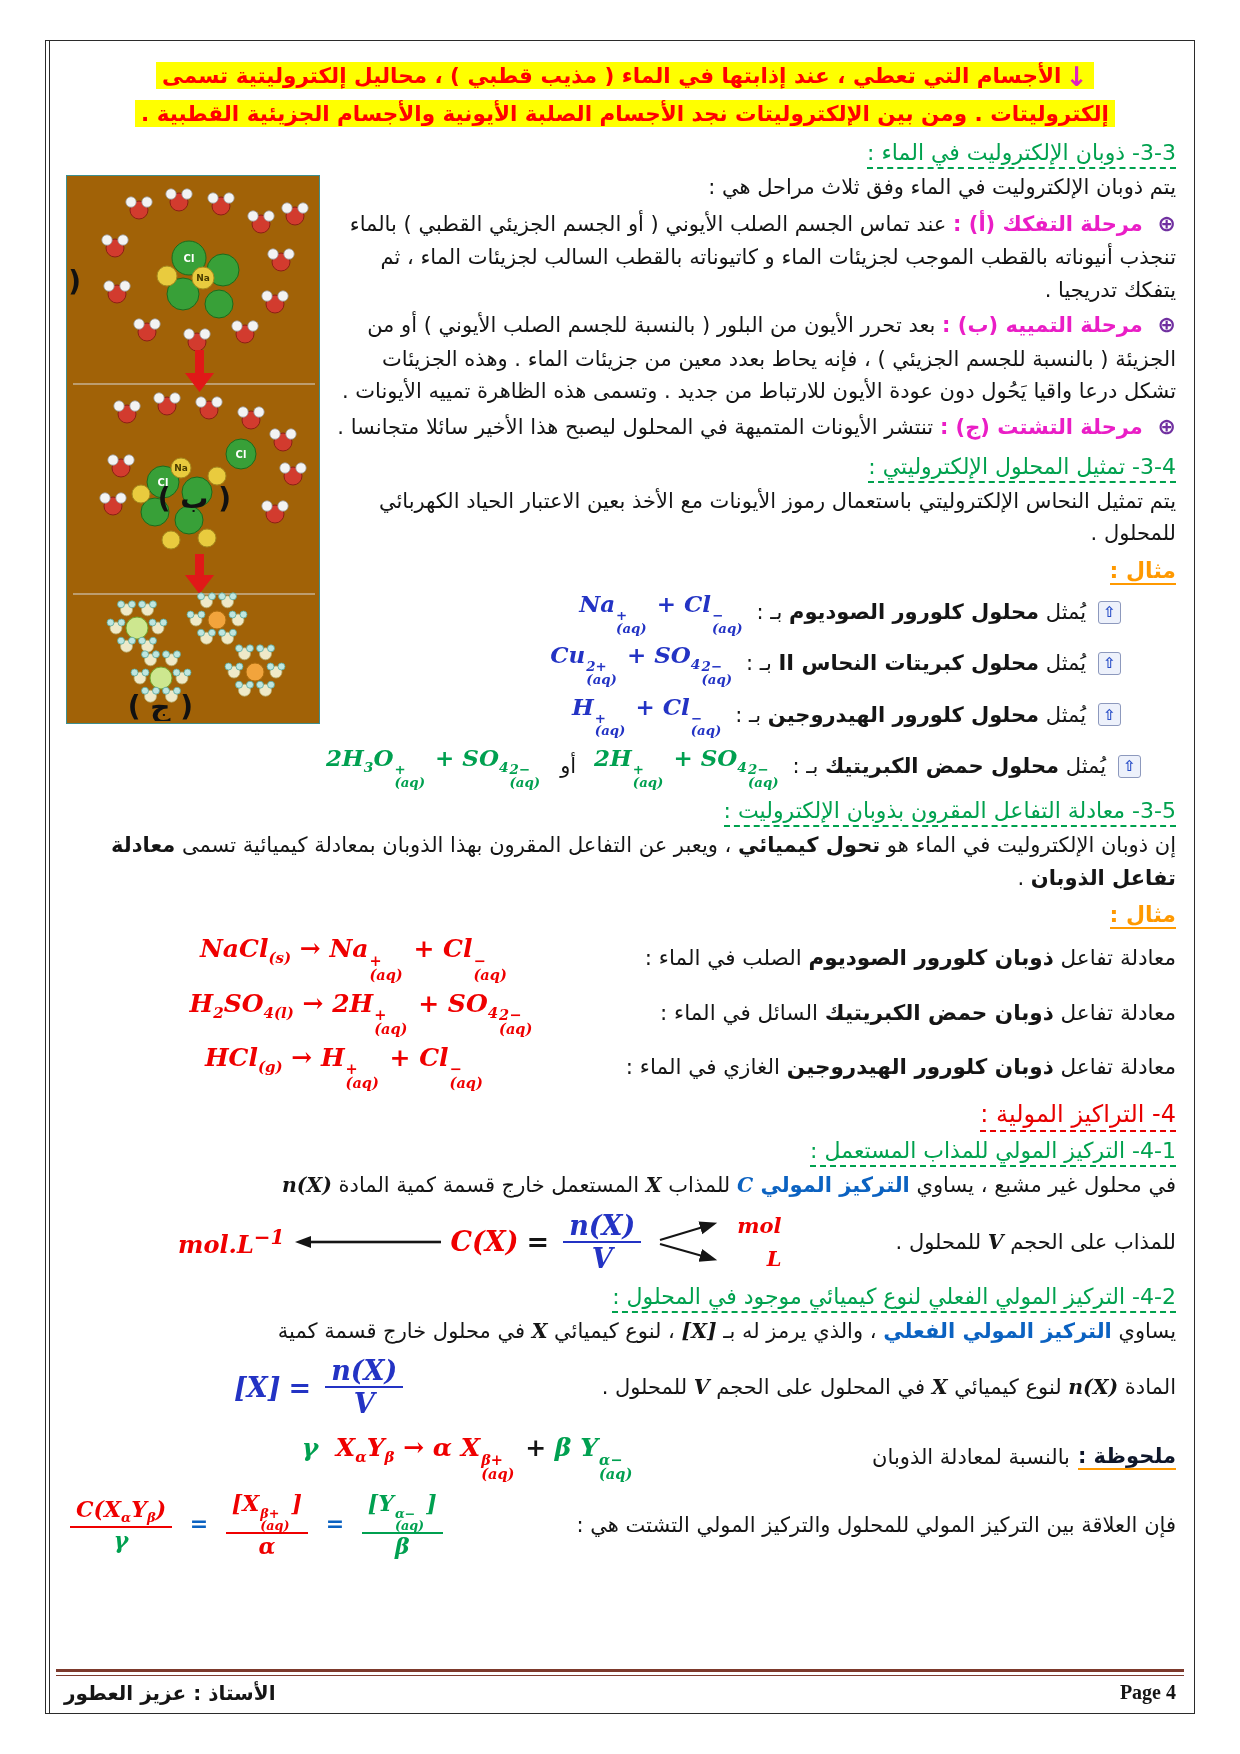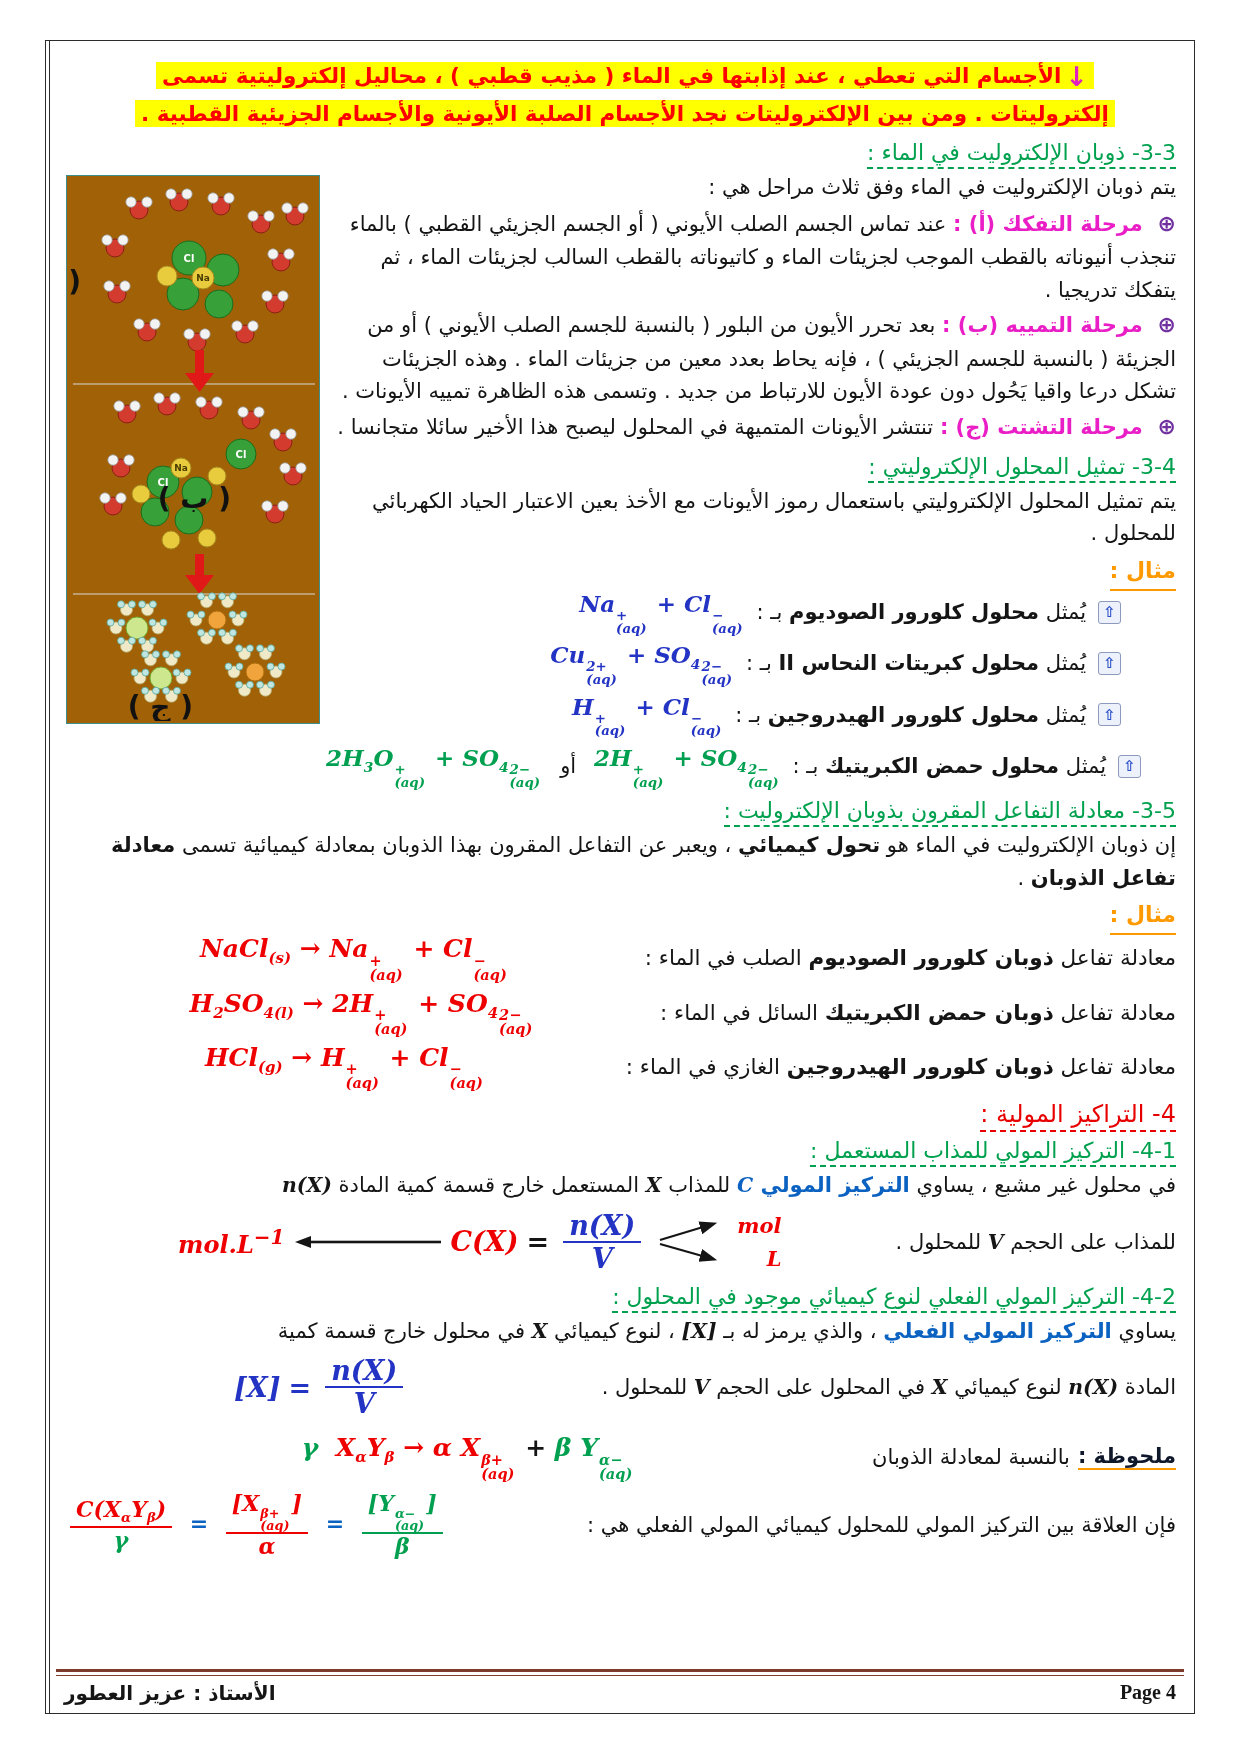--- a/index.html
+++ b/index.html
@@ -26,21 +26,21 @@
   .bullet{color:#7030a0;font-weight:bold;font-size:22px;margin-left:8px;}
   .stage-title{color:#ea1ec6;font-weight:bold;}
 
   .figure{float:left;width:252px;height:547px;border:1px solid #3d8f8f;background:#a16207;
           margin:4px 14px 8px 2px;}
   .ion-t{font-size:10px;font-weight:bold;fill:#fff;}
   .ion-td{font-size:9px;font-weight:bold;fill:#4a3c00;}
   .panel-label{font-size:28px;font-weight:bold;fill:#111;font-family:"DejaVu Sans",sans-serif;}
 
   .example-label{color:#ff9900;font-weight:bold;font-size:22px;margin:8px 0 2px;}
-  .example-label .tt{border-bottom:2.5px solid #ff9900;padding-bottom:6px;}
+  .example-label .tt{border-bottom:2.5px solid #ff9900;padding-bottom:0;}
 
   .ex-item{display:flex;align-items:center;gap:12px;margin:7px 0;padding-right:55px;font-size:21px;}
   .ex-icon{display:inline-flex;align-items:center;justify-content:center;flex:0 0 auto;
            width:21px;height:21px;border:1px solid #8d99bd;border-radius:3px;background:#edf1fb;
            color:#2b50c8;font-size:15px;font-weight:bold;}
   .or-word{font-size:21px;margin:0 6px;}
 
   
   .eq{font-family:"DejaVu Serif",serif;font-style:italic;font-weight:bold;direction:ltr;
       unicode-bidi:isolate;white-space:nowrap;font-size:23px;}
@@ -213,21 +213,21 @@
         <span class="stage-title">مرحلة التمييه (ب) :</span>
         <span>بعد تحرر الأيون من البلور ( بالنسبة للجسم الصلب الأيوني ) أو من الجزيئة ( بالنسبة للجسم الجزيئي ) ، فإنه يحاط بعدد معين من جزيئات الماء . وهذه الجزيئات تشكل درعا واقيا يَحُول دون عودة الأيون للارتباط من جديد . وتسمى هذه الظاهرة تمييه الأيونات .</span>
       </p>
       <p class="stage">
         <span class="bullet">⊕</span>
         <span class="stage-title">مرحلة التشتت (ج) :</span>
         <span>تنتشر الأيونات المتميهة في المحلول ليصبح هذا الأخير سائلا متجانسا .</span>
       </p>
 
       <h2 class="sec green"><span class="tt">3-4- تمثيل المحلول الإلكتروليتي :</span></h2>
-      <p class="para">يتم تمثيل المحلول الإلكتروليتي باستعمال رموز الأيونات مع الأخذ بعين الاعتبار الحياد الكهربائي للمحلول .</p>
+      <p class="para">يتم تمثيل النحاس الإلكتروليتي باستعمال رموز الأيونات مع الأخذ بعين الاعتبار الحياد الكهربائي للمحلول .</p>
       <div class="example-label"><span class="tt">مثال :</span></div>
 
       <div class="ex-item">
         <span class="ex-icon">⇧</span>
         <span>يُمثل <b>محلول كلورور الصوديوم</b> بـ :</span>
         <span class="eq c-blue">Na<span class="ss">
               <span>+</span>
               <span>(aq)</span>
             </span> + Cl<span class="ss">
               <span>−</span>
@@ -372,21 +372,21 @@
             <span class="eq"><span class="c-green">γ</span>&nbsp; <span class="c-red">X<sub>α</sub>Y<sub>β</sub> → α X<span class="ss">
                   <span>β+</span>
                   <span>(aq)</span>
                 </span></span> + <span class="c-green">β Y<span class="ss">
                   <span>α−</span>
                   <span>(aq)</span>
                 </span></span></span>
           </span>
       </div>
       <div class="rel-row">
-        <span>فإن العلاقة بين التركيز المولي للمحلول كيميائي المولي الفعلي هي :</span>
+        <span>فإن العلاقة بين التركيز المولي للمحلول والتركيز المولي التشتت هي :</span>
         <span class="rel-cell">
             <span class="eq"><span class="frac">
                 <span class="num c-red">C(X<sub>α</sub>Y<sub>β</sub>)</span>
                 <span class="den c-green">γ</span>
               </span> <span class="req">=</span> <span class="frac">
                 <span class="num c-red">[X<span class="ss">
                     <span>β+</span>
                     <span>(aq)</span>
                   </span>]</span>
                 <span class="den c-red">α</span>

